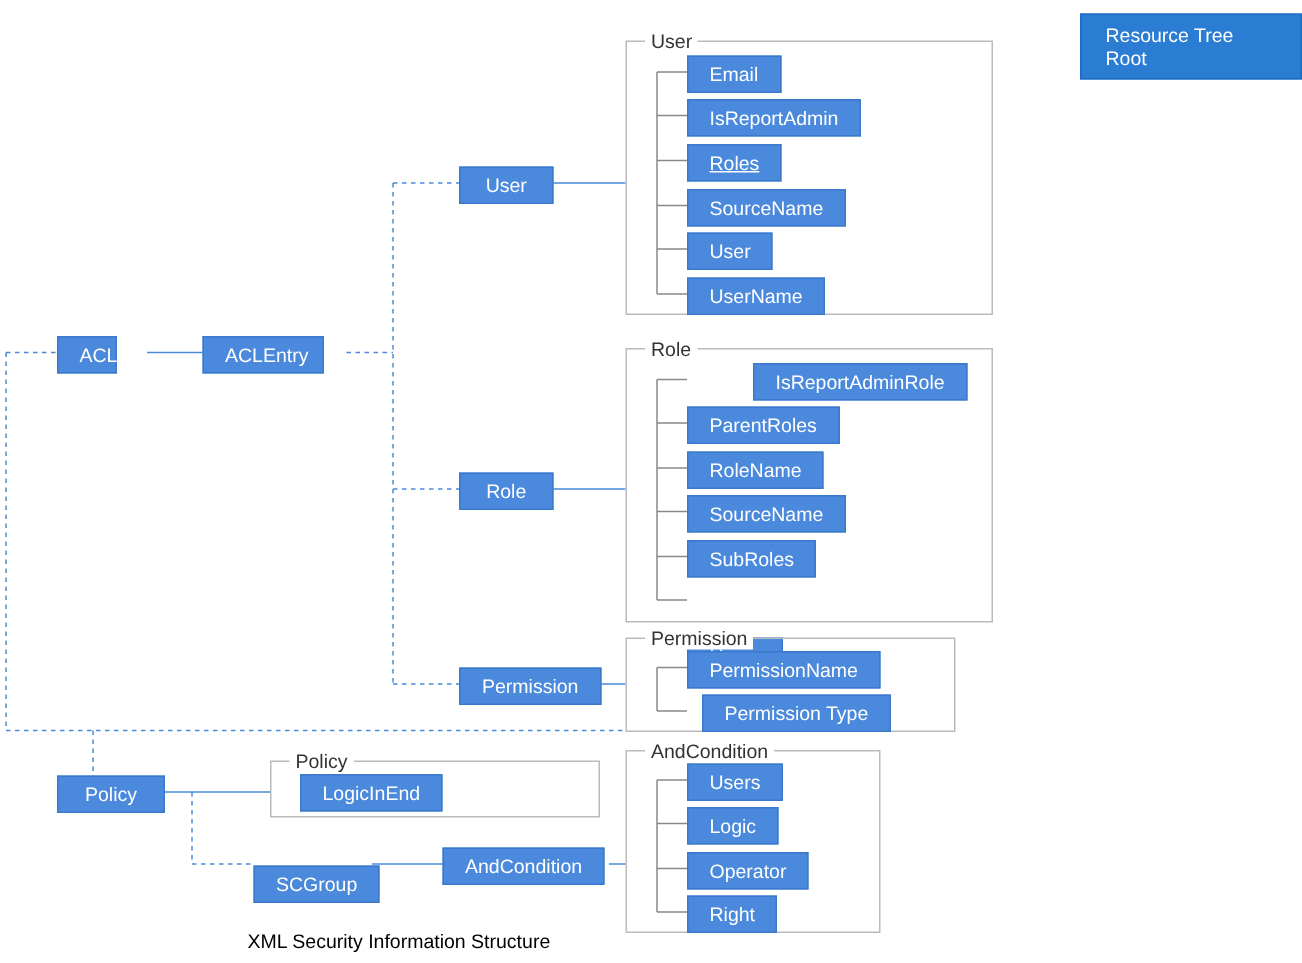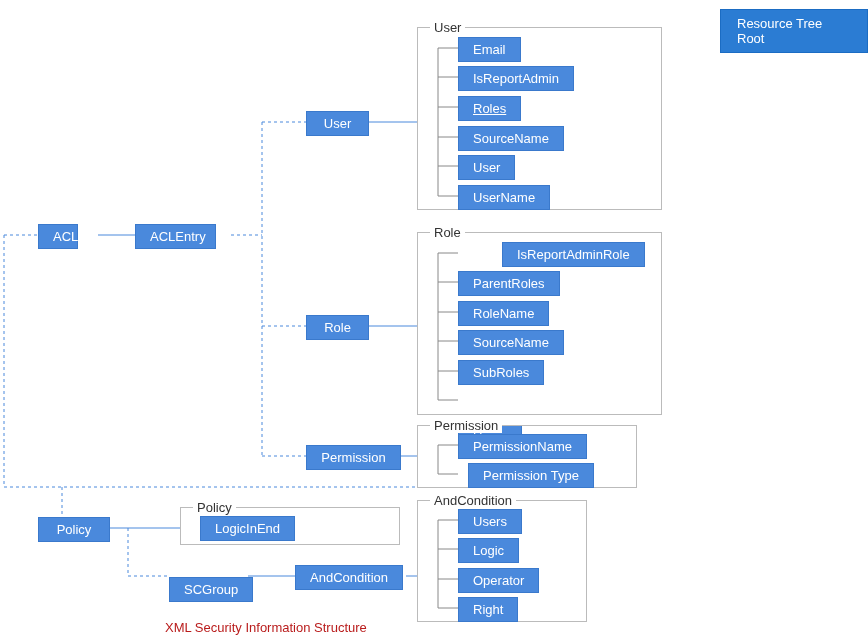--- a/index.html
+++ b/index.html
@@ -37,21 +37,21 @@
     }
     .group-label {
       position: absolute;
       color: #333;
       font-size: 13px;
       background: #fff;
       padding: 0 4px;
     }
     .caption {
       position: absolute;
-      color: #b91c1c;
+      color: #000000;
       font-size: 13px;
     }
     svg.lines {
       position: absolute;
       top: 0; left: 0;
       width: 868px; height: 642px;
       pointer-events: none;
     }
     line.dashed { stroke: #4a89dc; stroke-width: 1; stroke-dasharray: 3,3; }
     line.solid  { stroke: #4a89dc; stroke-width: 1; }

